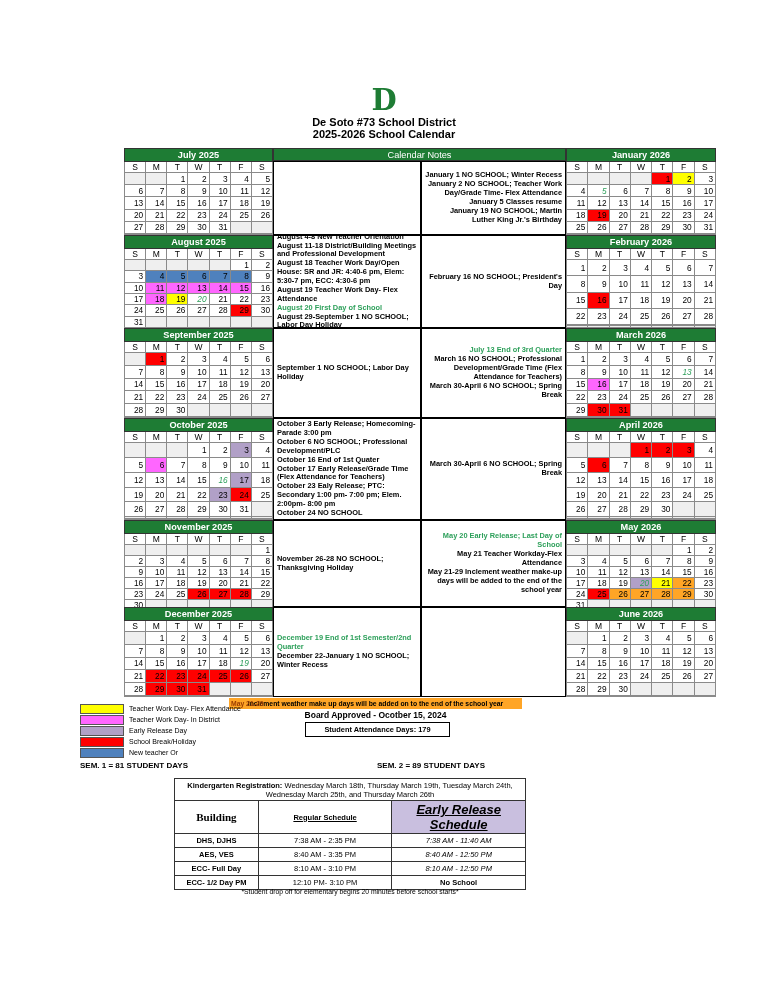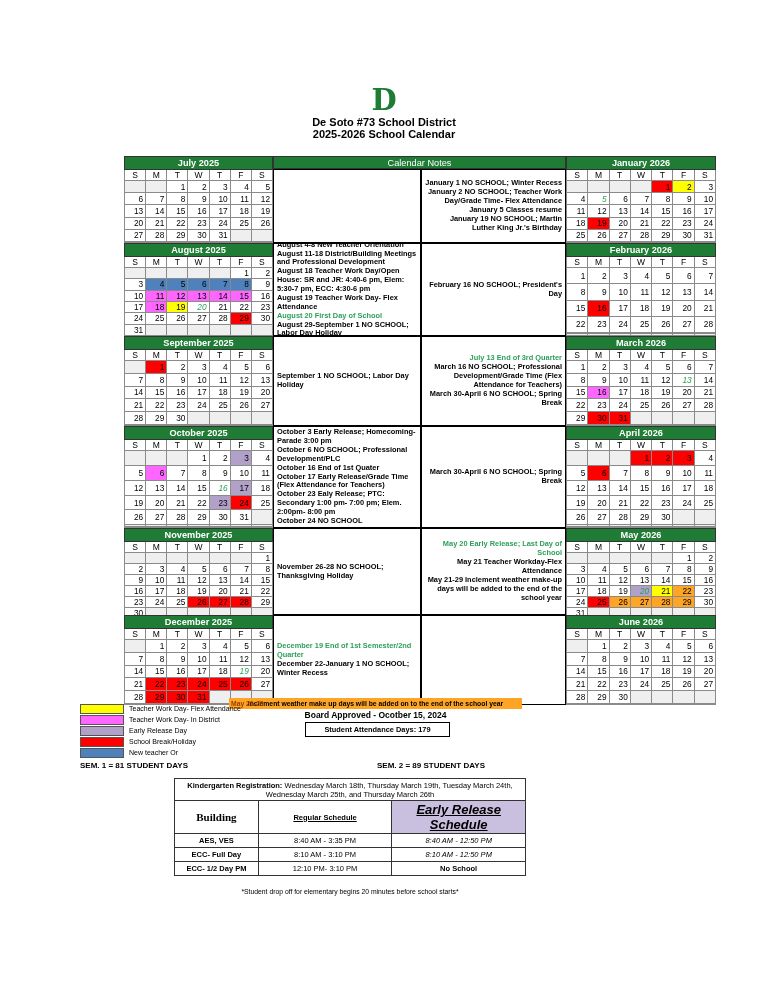--- a/index.html
+++ b/index.html
@@ -13,21 +13,21 @@
   .page{position:relative;width:768px;height:994px;background:#fff;
         font-family:"Liberation Sans",sans-serif;color:#000;overflow:hidden;}
 
   
   .doc-header{position:absolute;top:84px;left:0;right:0;text-align:center;}
   .logo{font-family:"DejaVu Serif",serif;font-weight:bold;color:var(--green);
         font-size:29px;line-height:32px;}
   .district,.subtitle{font-size:11px;font-weight:bold;line-height:12px;}
 
   
-  .cal-grid{position:absolute;top:156px;left:88px;width:592px;
+  .cal-grid{position:absolute;top:148px;left:88px;width:592px;
             display:grid;grid-template-columns:149px 148px 145px 150px;
             grid-template-rows:87px 93px 90px 102px 87px 90px;padding-left:36px;}
   .mcell{overflow:hidden;}
   table.cal{width:100%;height:100%;border-collapse:collapse;table-layout:fixed;
             border:1.5px solid #333;font-size:8.3px;}
   table.cal td{border:1px solid #8a8a8a;text-align:right;padding:0 2px 0 0;
                overflow:hidden;white-space:nowrap;}
   tr.cal-title td{background:var(--green);color:#fff;font-weight:bold;text-align:center;
                   font-size:9.2px;height:13px;padding:0;border:1px solid #333;}
   tr.cal-dow td{text-align:center;height:11px;padding:0;font-size:8.5px;}
@@ -1079,20 +1079,25 @@
           <td class="kinder" colspan="3"><span class="bold">Kindergarten Registration:</span><span> Wednesday March 18th, Thursday March 19th, Tuesday March 24th, Wednesday March 25th, and Thursday March 26th</span></td>
         </tr>
         <tr class="sched-head">
           <th class="b-head">Building</th>
           <th class="r-head">Regular Schedule</th>
           <th class="e-head">Early Release Schedule</th>
         </tr>
       </thead>
       <tbody>
           <tr>
+            <td class="b-col">DHS, DJHS</td>
+            <td>7:38 AM - 2:35 PM</td>
+            <td class="italic">7:38 AM - 11:40 AM</td>
+          </tr>
+          <tr>
             <td class="b-col">AES, VES</td>
             <td>8:40 AM - 3:35 PM</td>
             <td class="italic">8:40 AM - 12:50 PM</td>
           </tr>
           <tr>
             <td class="b-col">ECC- Full Day</td>
             <td>8:10 AM - 3:10 PM</td>
             <td class="italic">8:10 AM - 12:50 PM</td>
           </tr>
           <tr>

